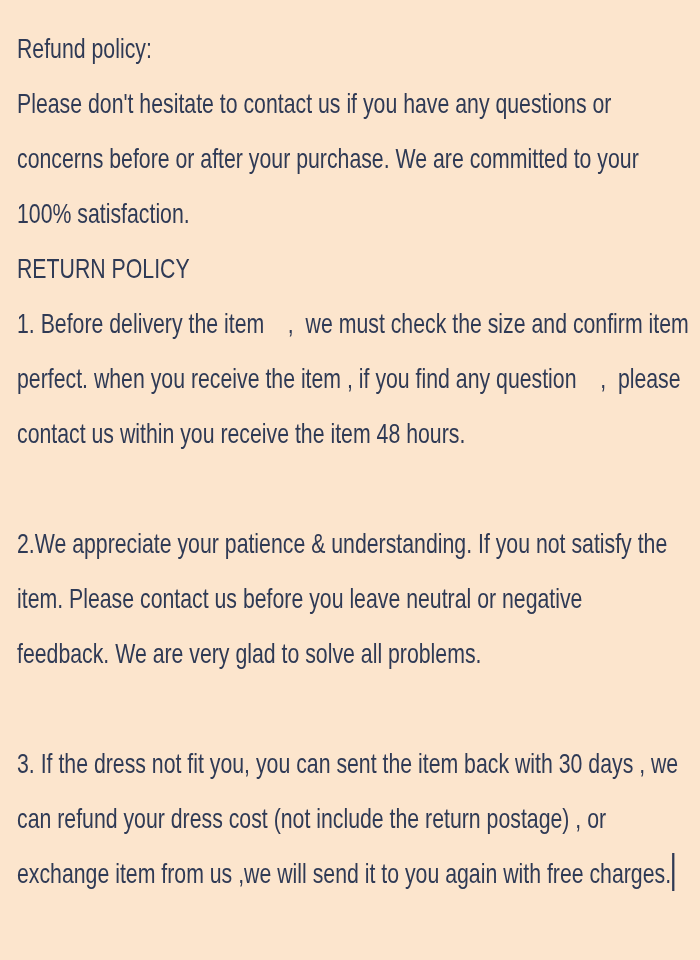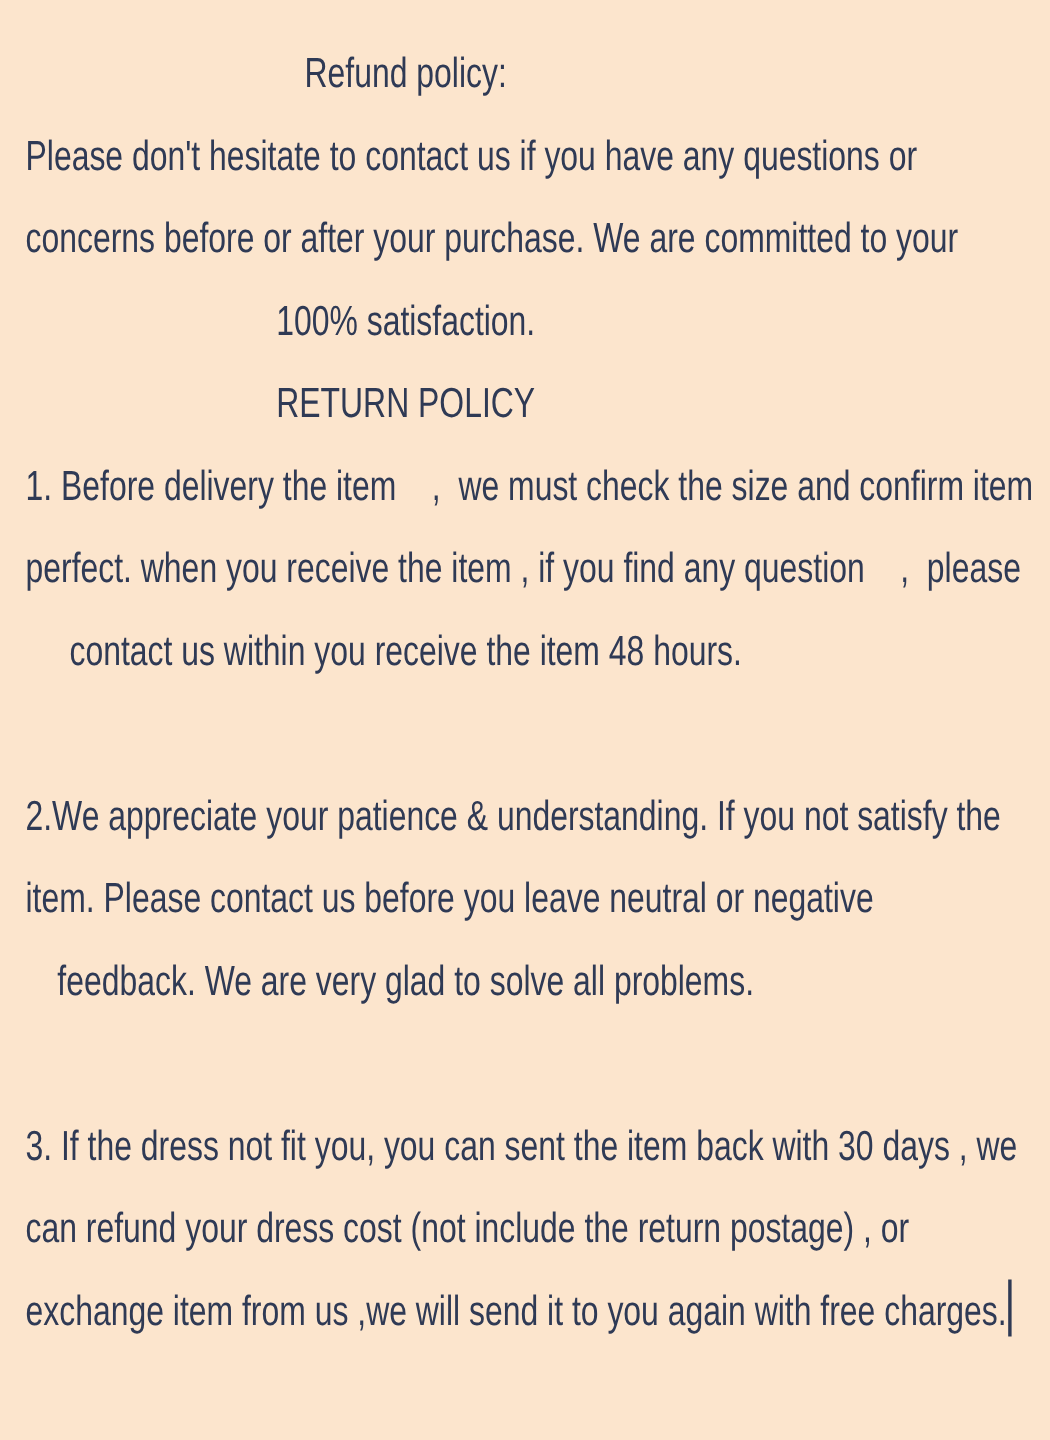--- a/index.html
+++ b/index.html
@@ -9,21 +9,20 @@
     width: 700px;
     height: 960px;
     background: #fce5cd;
     overflow: hidden;
   }
   .editor {
     position: absolute;
     top: 21px;
     left: 17px;
     right: 16px;
-    text-align: center;
   }
   .line {
     height: 55px;
     line-height: 55px;
     font-family: "Liberation Sans", sans-serif;
     font-size: 28px;
     font-weight: 400;
     color: #2f3a55;
     white-space: pre;
     transform: scaleX(0.76);

